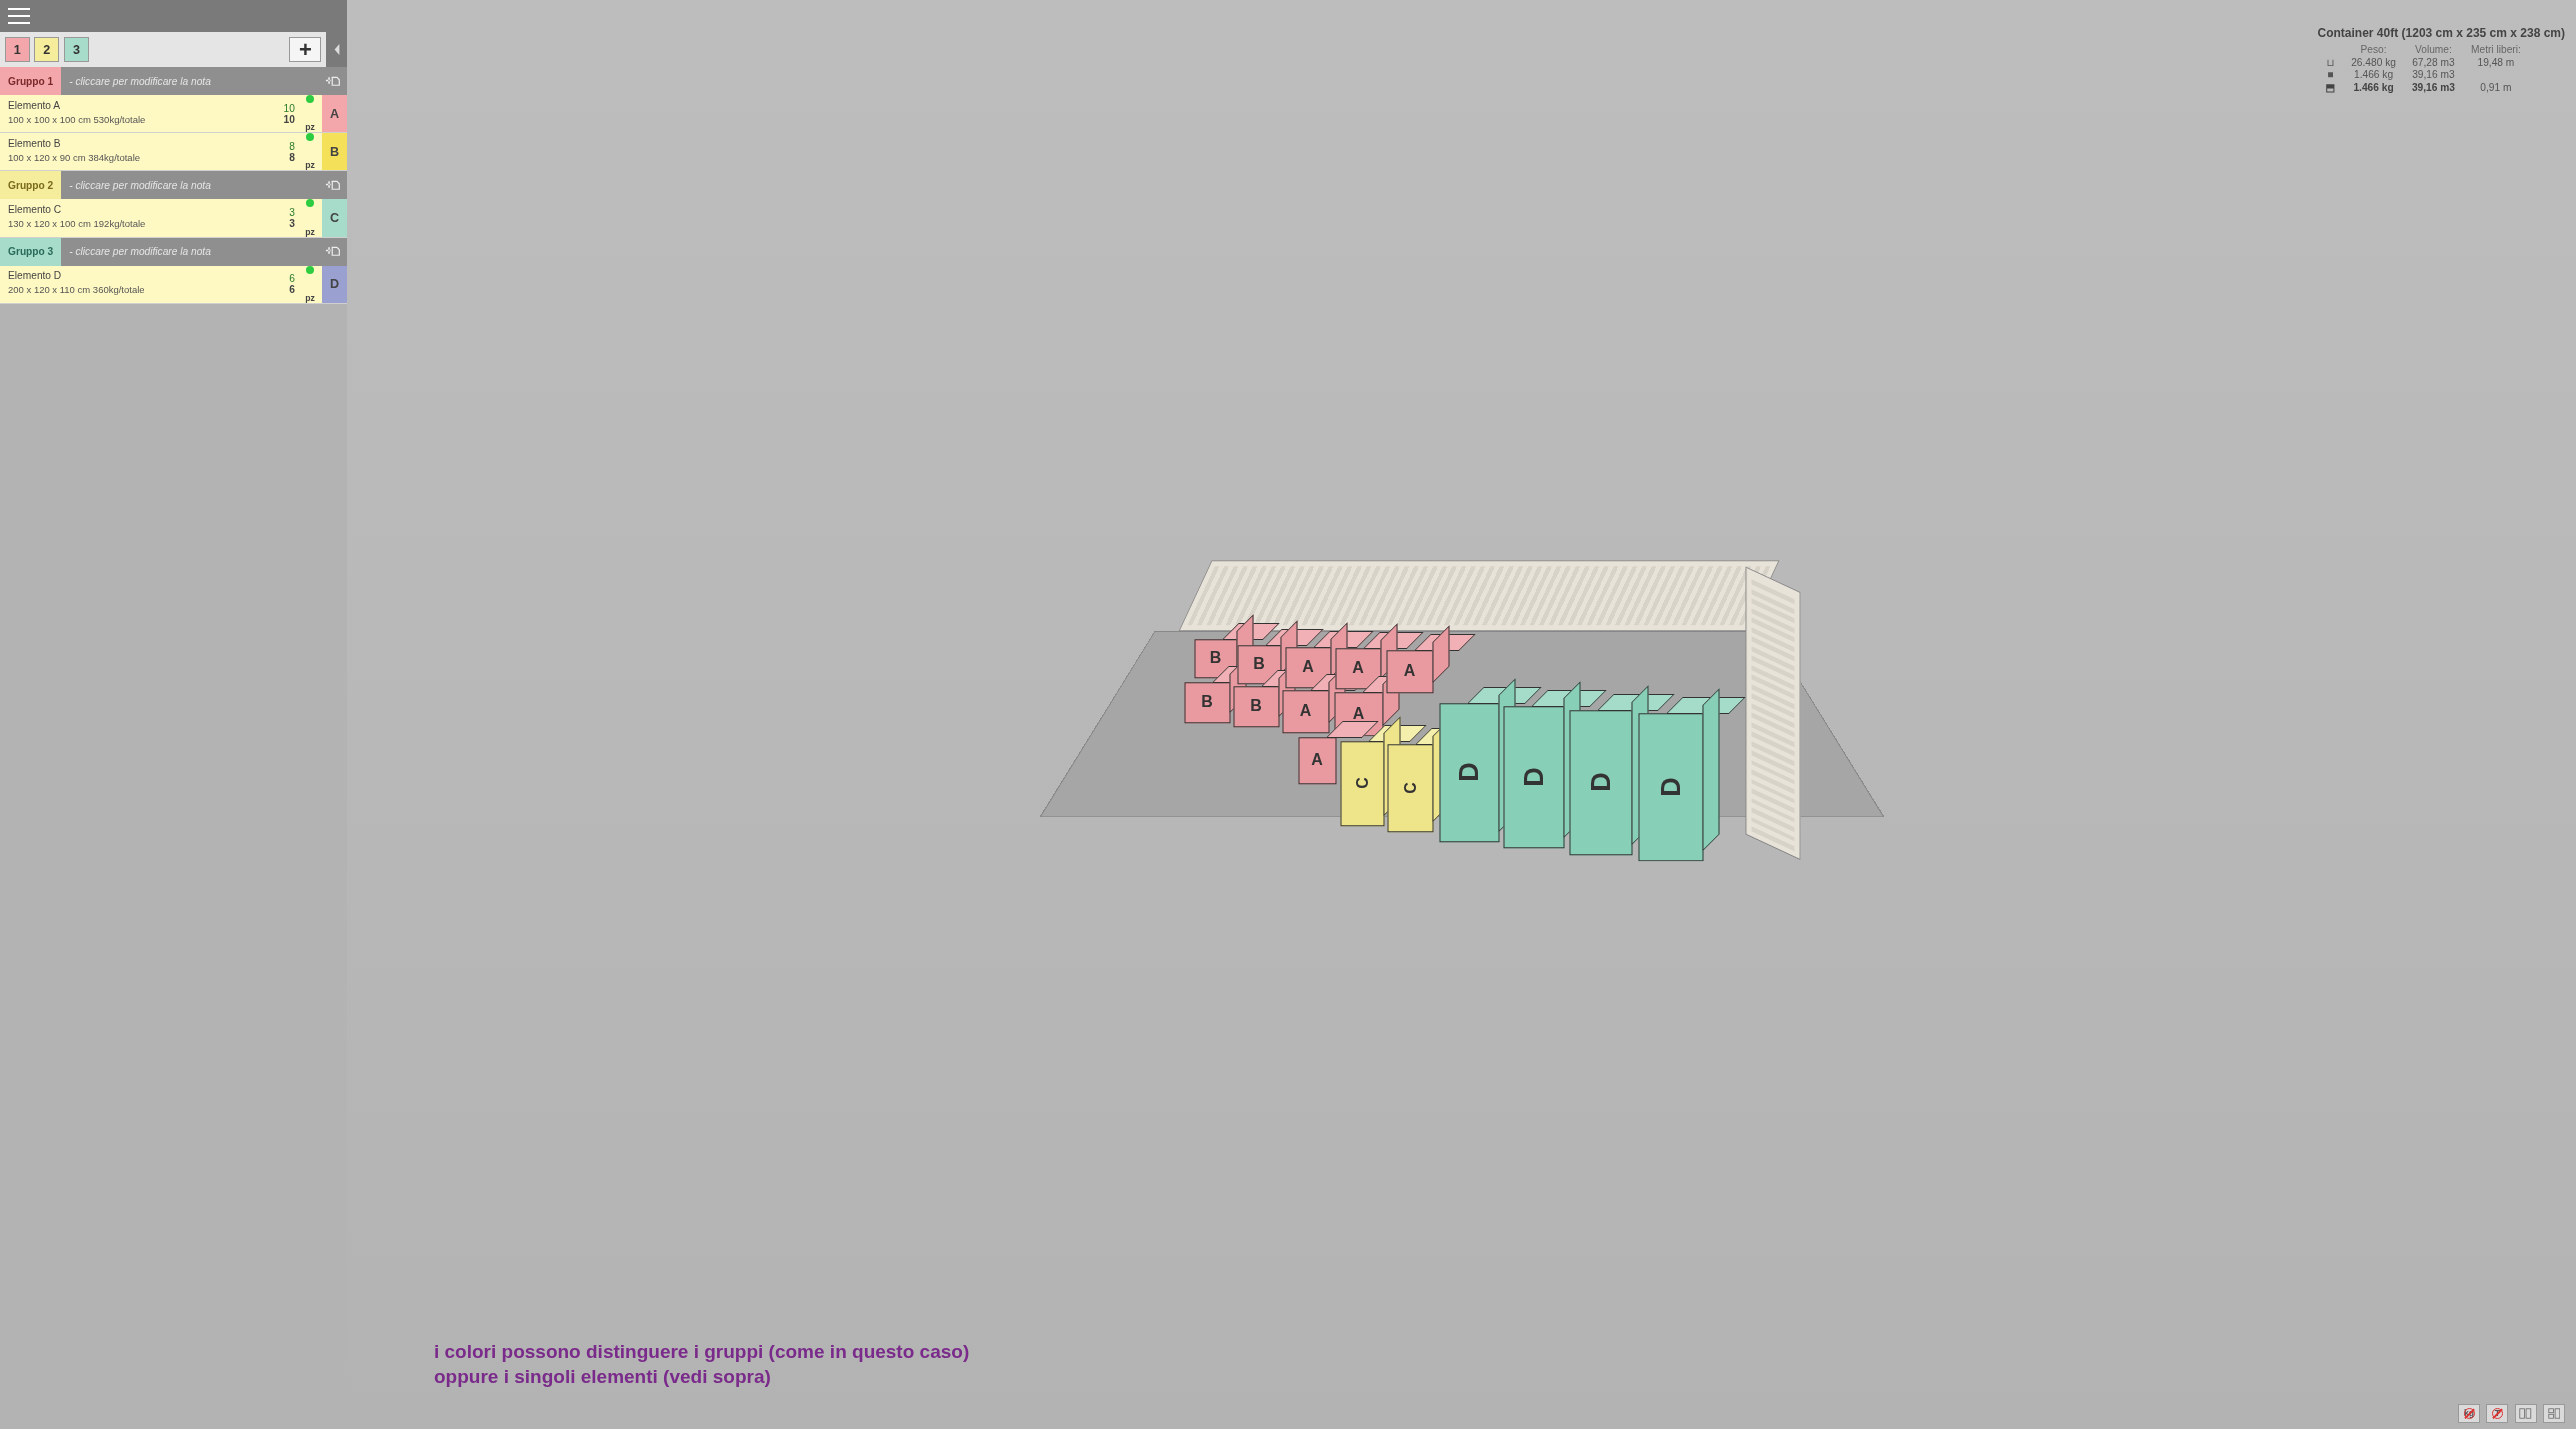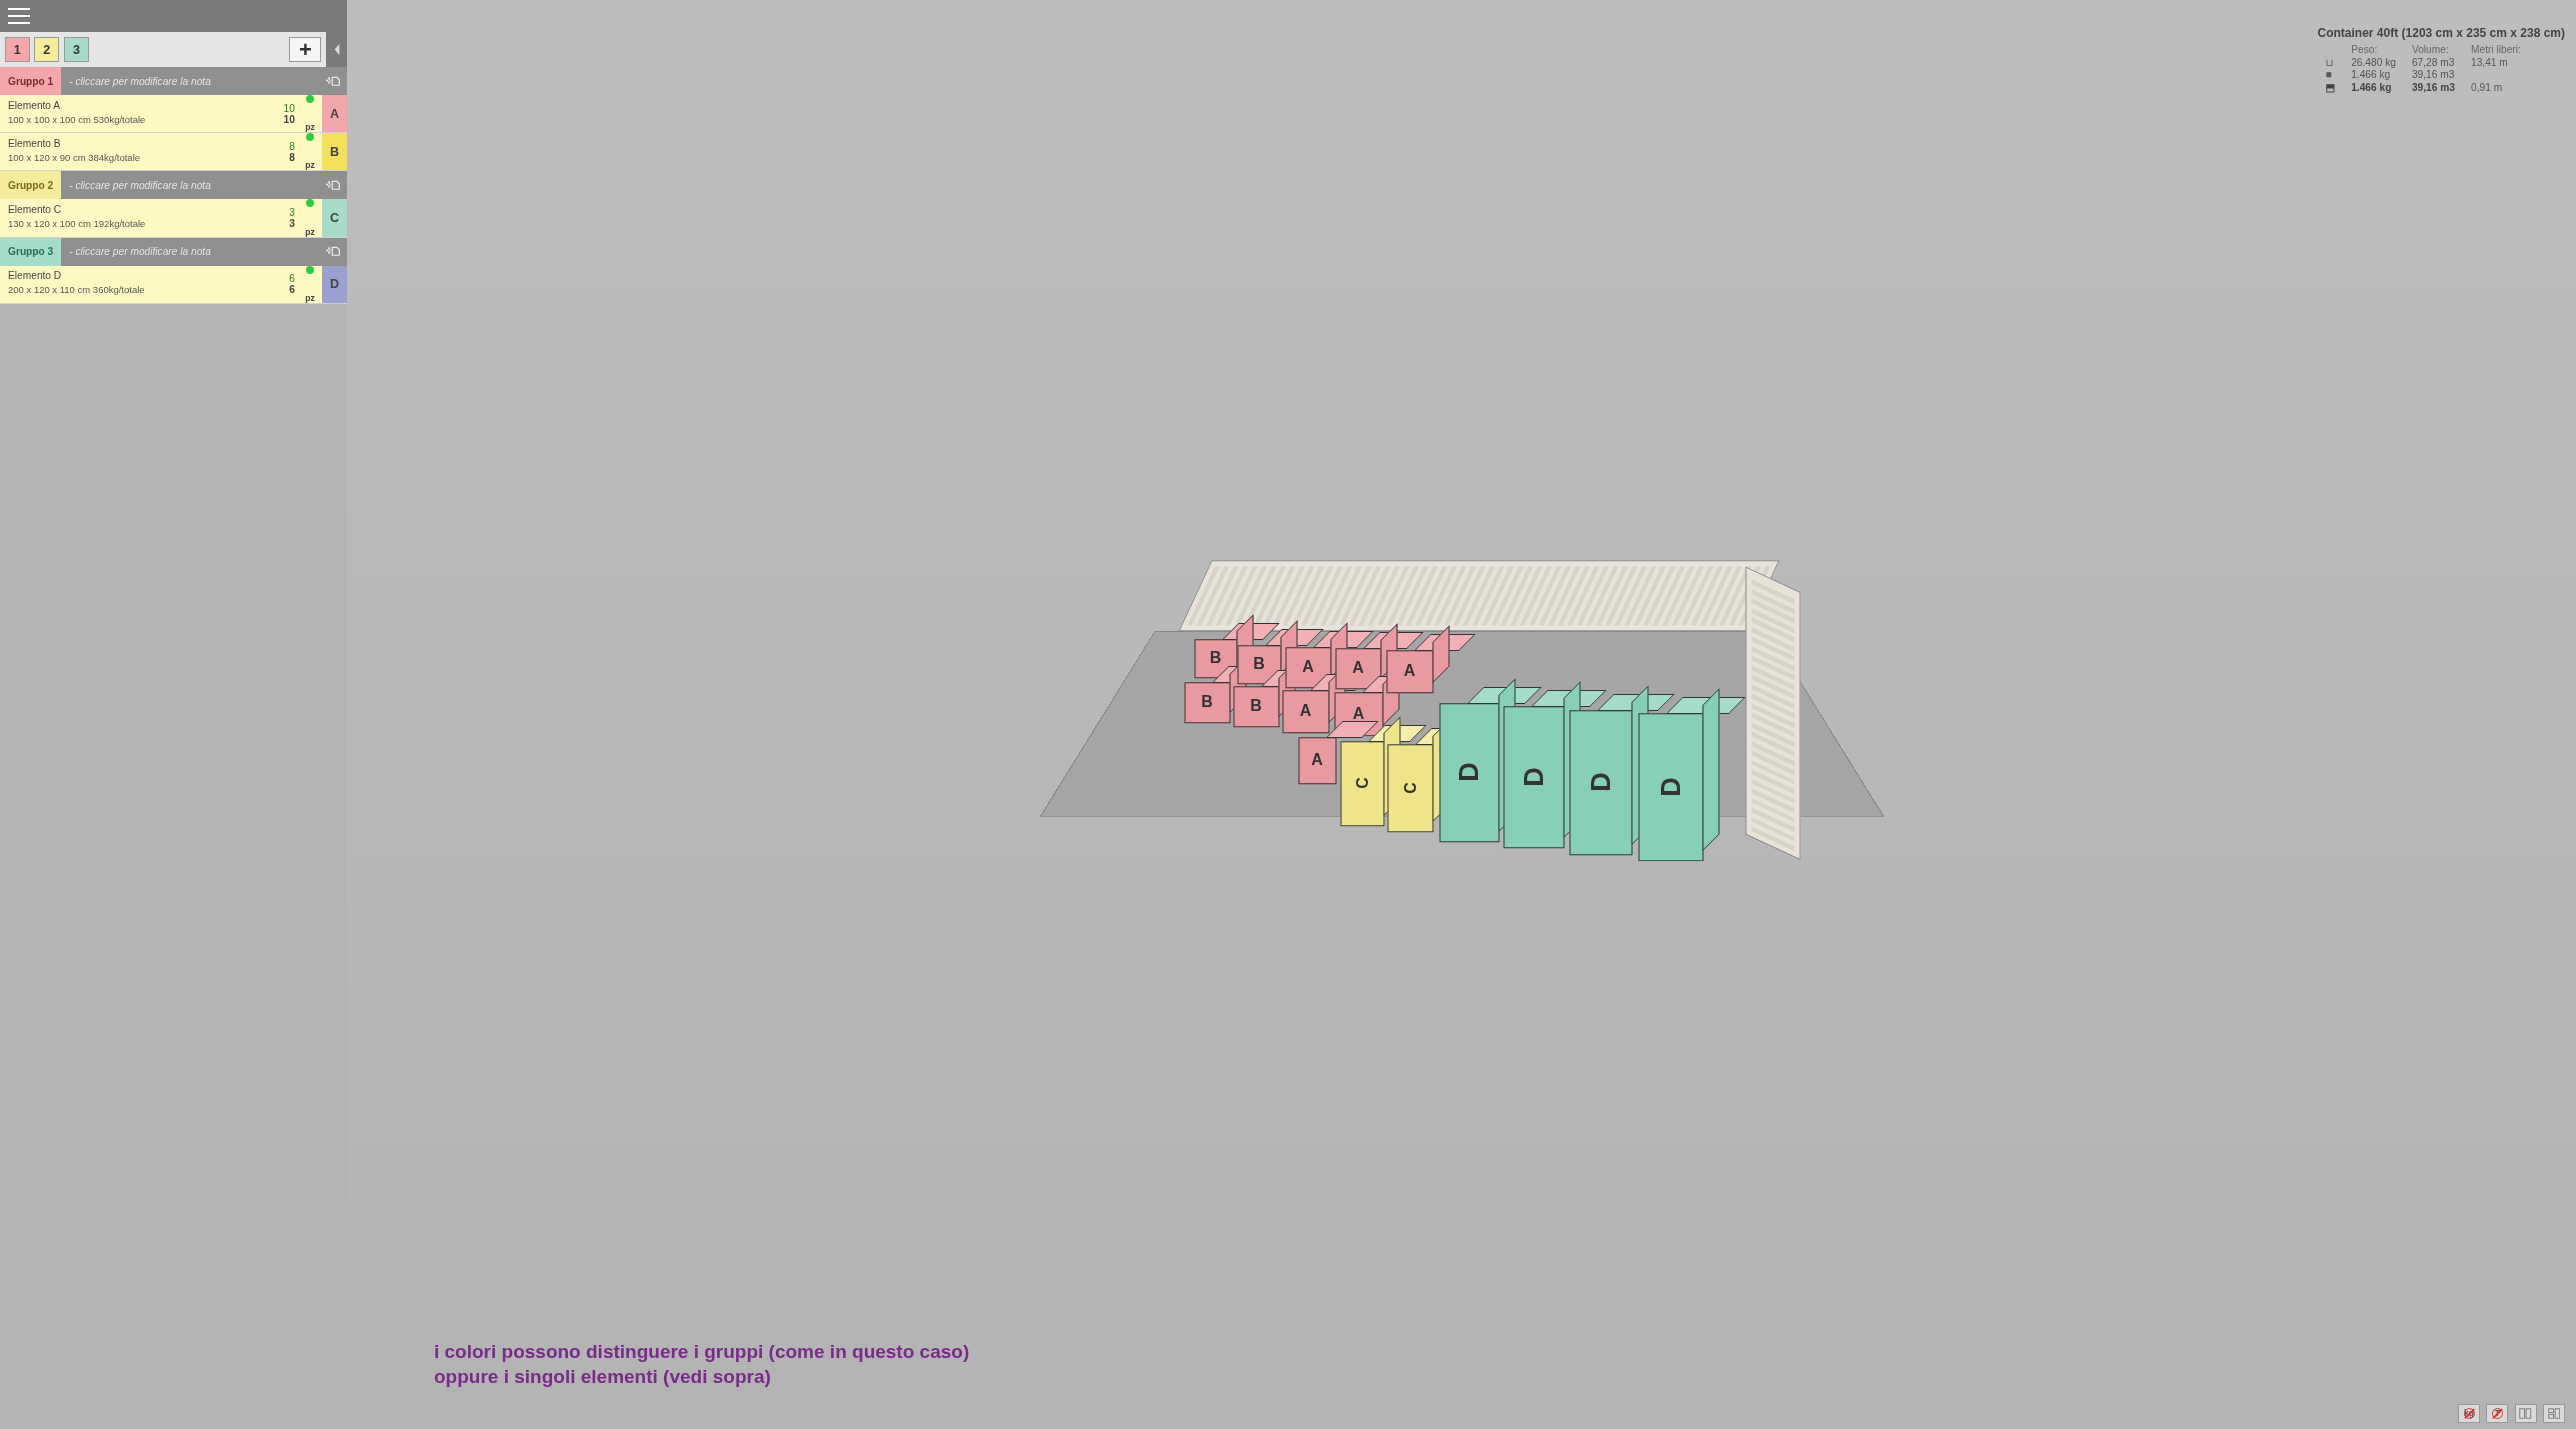--- a/index.html
+++ b/index.html
@@ -43,21 +43,21 @@
   .item-letter{width:25px;display:flex;align-items:center;justify-content:center;font-size:12.6px;font-weight:bold;color:#444;}
   .lA{background:#f4a7aa;}
   .lB{background:#f5e05a;}
   .lC{background:#a6dcc9;}
   .lD{background:#9aa0d0;}
   
   .viewport{flex:1;position:relative;background:linear-gradient(#bdbdbd,#b3b3b3);}
   .stats{position:absolute;top:6.3px;right:11px;text-align:right;color:#555;font-size:10.2px;margin-top:20px;}
   .stats .title{font-size:12px;font-weight:bold;color:#444;margin-bottom:3.2px;}
   .stats table{border-collapse:collapse;}
-  .stats td{padding:0.8px 8px;text-align:left;white-space:nowrap;}
+  .stats td{padding:0.8px 8px;text-align:center;white-space:nowrap;}
   .stats td.bold{font-weight:bold;color:#444;}
   .stats .hdr td{color:#666;}
   .stats .ico{width:12.6px;}
   .annotation{position:absolute;left:87px;bottom:39px;max-width:709px;color:#7a2a8a;font-size:19px;font-weight:bold;line-height:1.35;}
   
   .scene{position:absolute;left:50%;top:50%;transform:translate(-50%,-48%);width:599px;height:339px;}
   .container-back{position:absolute;left:16px;top:8px;width:568px;height:71px;background:#e8e3d9;border:0.8px solid #888;transform:skewX(-25deg);transform-origin:bottom left;}
   .container-back .corr{position:absolute;inset:4.7px;background:repeating-linear-gradient(90deg,#d8d3c8 0 4.7px,#e8e3d9 4.7px 9.5px);}
   .container-end{position:absolute;right:-39px;top:27px;width:55px;height:268px;background:#e8e3d9;border:0.8px solid #888;transform:skewY(25deg);}
   .container-end .corr{position:absolute;inset:4.7px;background:repeating-linear-gradient(0deg,#d8d3c8 0 4.7px,#e8e3d9 4.7px 9.5px);}
@@ -214,21 +214,21 @@
               <tr class="hdr">
             <td class="ico"></td>
             <td>Peso:</td>
             <td>Volume:</td>
             <td>Metri liberi:</td>
           </tr>
           <tr>
             <td class="ico">⊔</td>
             <td>26.480 kg</td>
             <td>67,28 m3</td>
-            <td>13,41 m</td>
+            <td>19,48 m</td>
           </tr>
           <tr>
             <td class="ico">■</td>
             <td>1.466 kg</td>
             <td>39,16 m3</td>
             <td></td>
           </tr>
           <tr>
             <td class="ico bold">⬒</td>
             <td class="bold">1.466 kg</td>

